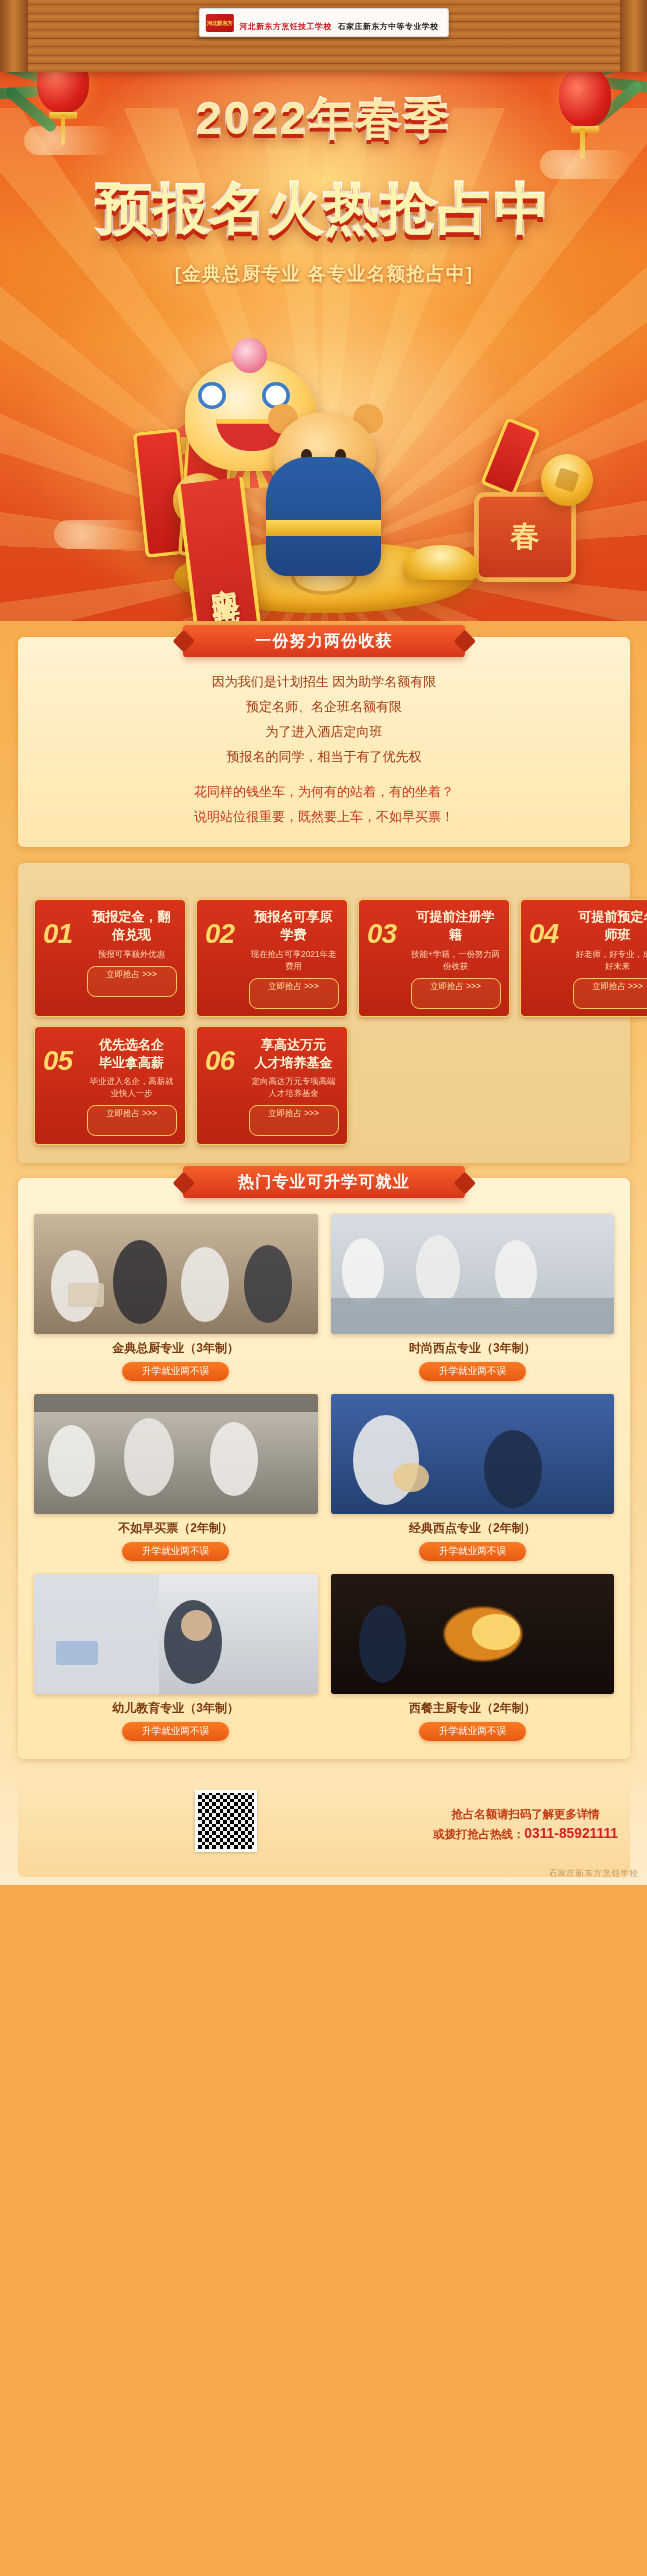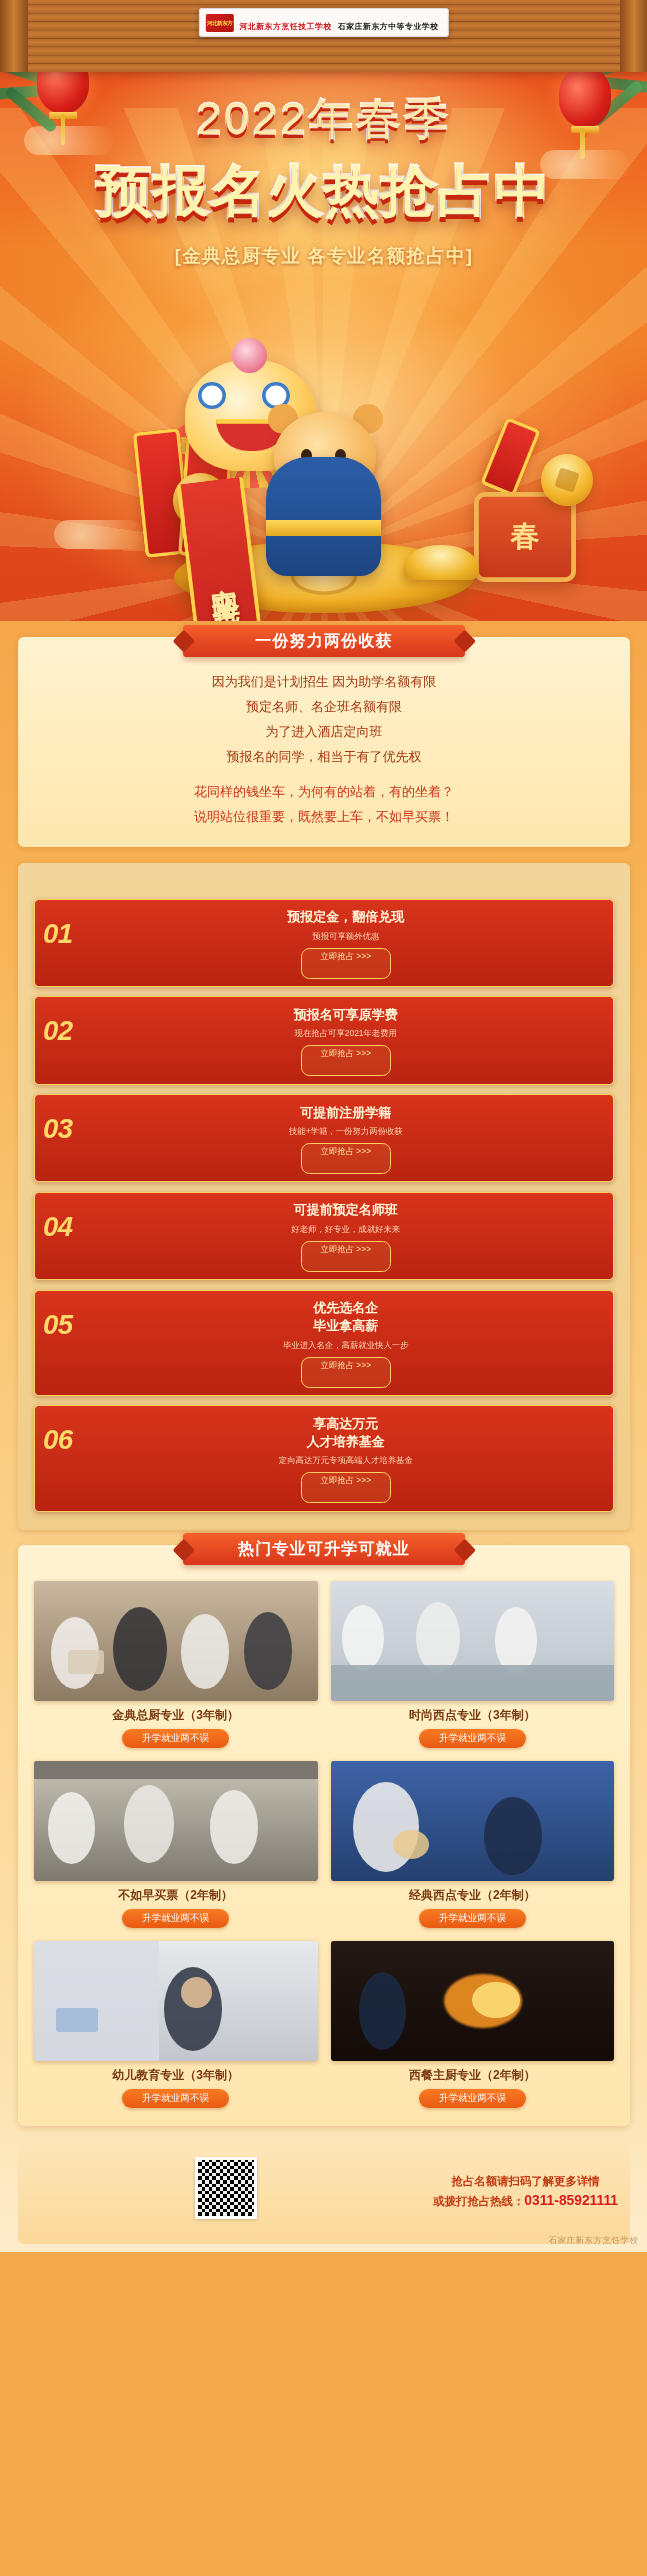--- a/index.html
+++ b/index.html
@@ -106,28 +106,28 @@
   .pine.right { right: -6px; top: 58px; }
 
   .cloud {
     position: absolute; z-index: 3; width: 90px; height: 29px;
     border-radius: 14.4px;
     background: radial-gradient(circle at 30% 50%, rgba(255,240,200,.65), rgba(255,220,150,.20) 70%, rgba(255,220,150,0));
   }
 
   .hero-title { position: relative; z-index: 7; text-align: center; padding-top: 90px; }
   .t-year {
-    font-size: 44px; font-weight: normal; letter-spacing: 3.6px;
+    font-size: 44px; font-weight: bold; letter-spacing: 3.6px;
     color: #ffe9a8;
     -webkit-text-stroke: 2.4px #ffffff;
     paint-order: stroke fill;
     text-shadow: 0 3.6px 0 #c6270f, 0 6px 10.8px rgba(120,20,0,.55);
   }
   .t-main {
-    margin-top: 6px;
+    margin-top: 24px;
     font-size: 55px; font-weight: bold; letter-spacing: 1.8px;
     color: #fff3b0;
     -webkit-text-stroke: 3px #ffffff;
     paint-order: stroke fill;
     text-shadow: 0 4.8px 0 #c6270f, 0 8.4px 13px rgba(120,20,0,.55);
   }
   .t-sub {
     margin: 14.4px auto 0;
     font-size: 18.6px; font-weight: bold; letter-spacing: 1.2px;
     color: #ffe9a0;
@@ -287,21 +287,21 @@
   }
   .ribbon:before { left: -7.2px; }
   .ribbon:after { right: -7.2px; }
 
   
   .why-text { text-align: center; color: #a33812; font-size: 13px; line-height: 25px; }
   .why-text .gap { display: block; height: 10.8px; }
   .why-text .hl { color: #c8341a; }
 
   
-  .adv-grid { display: grid; grid-template-columns: 1fr; gap: 9.6px; margin-top: 3.6px; }
+  .adv-grid { display: grid; grid-template-columns: 1fr 1fr 1fr 1fr; gap: 9.6px; margin-top: 3.6px; }
   .adv-card {
     position: relative;
     background: linear-gradient(180deg,#d8331b,#b92410);
     border: 1.2px solid #ffcf62;
     border-radius: 4.8px;
     padding: 8.4px 8.4px 7.2px 52px;
     min-height: 76px;
     box-shadow: 0 1.8px 4.8px rgba(120,30,5,.3);
   }
   .adv-num {

